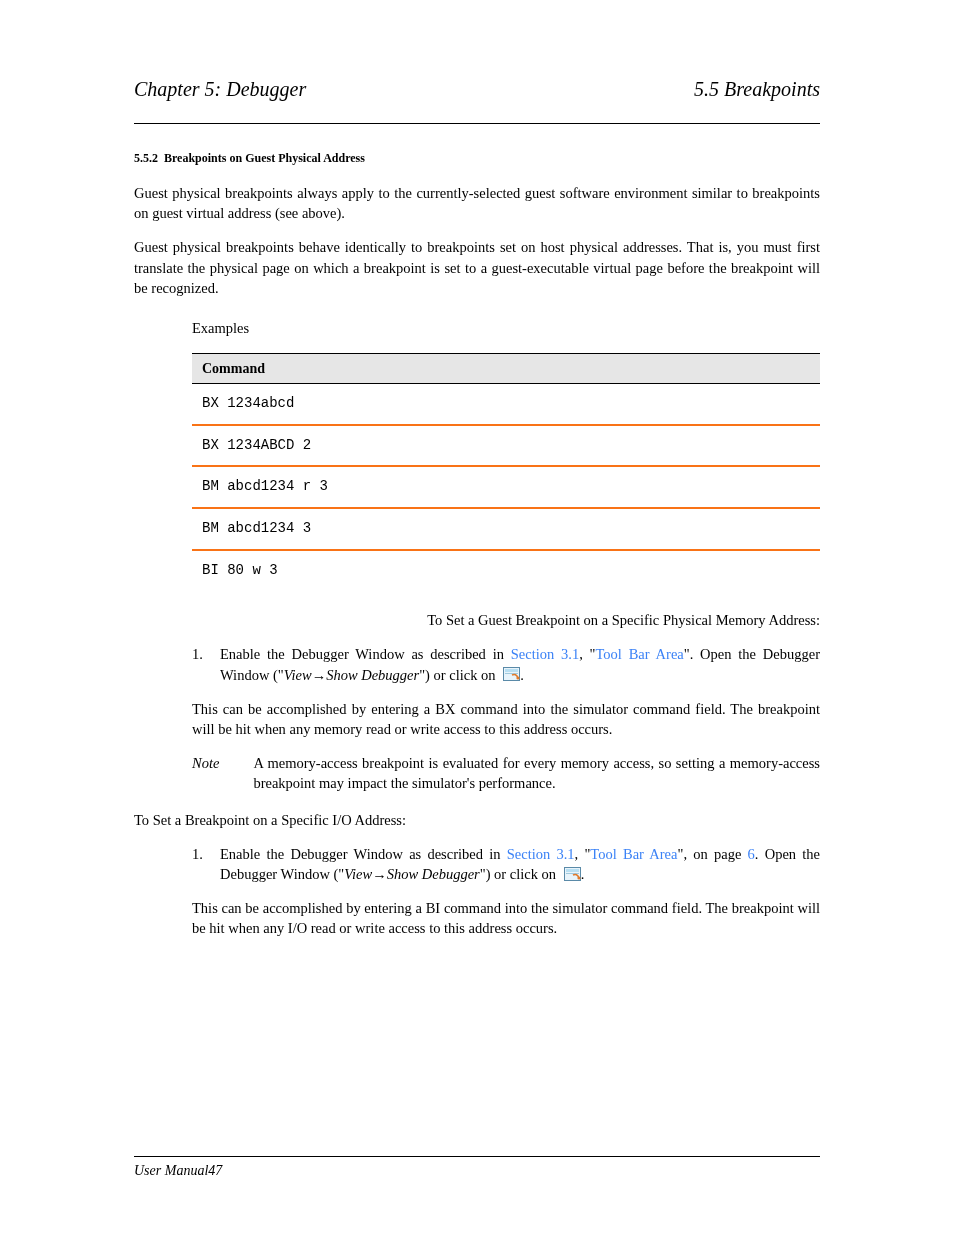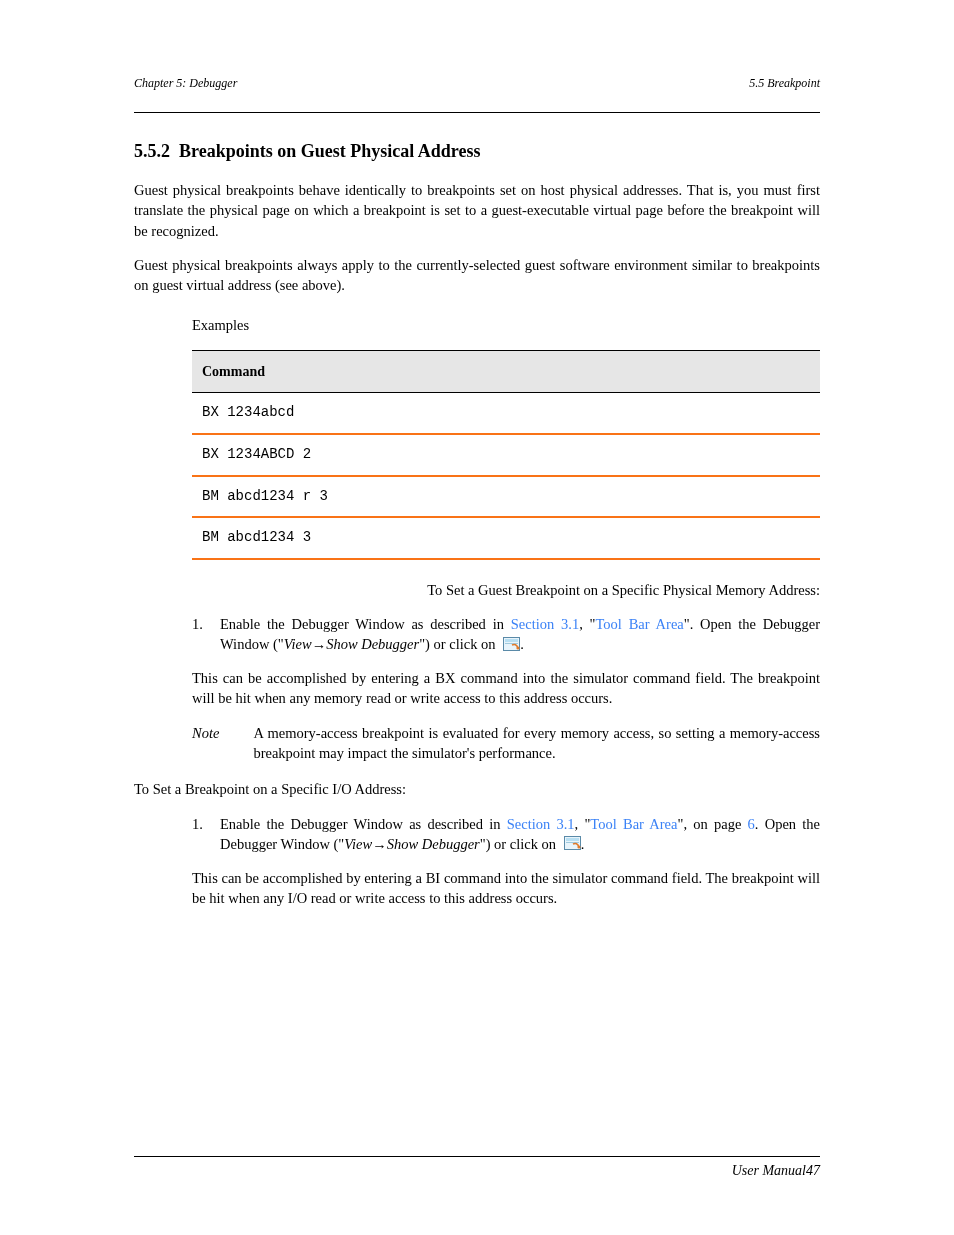--- a/index.html
+++ b/index.html
@@ -20,21 +20,21 @@
     box-sizing: border-box;
     height: 100%;
     position: relative;
   }
   .top-rule {
     border-top: 1px solid #000;
     margin-top: 20px;
     margin-bottom: 26px;
   }
   h2.subsection {
-    font-size: 18px;
+    font-size: 12px;
     font-weight: bold;
     margin: 0 0 16px 0;
   }
   p { margin: 0 0 14px 0; text-align: justify; }
   .indent-block { margin-left: 58px; }
   .block-p-gap { margin-top: 20px; }
   .num-step {
     display: flex;
     align-items: flex-start;
     margin-left: 58px;
@@ -50,21 +50,21 @@
     border-collapse: collapse;
     width: 100%;
     margin-top: 8px;
   }
   .cmd-table th {
     background: #e6e6e6;
     border-top: 1px solid #000;
     border-bottom: 1px solid #000;
     text-align: left;
     font-weight: bold;
-    padding: 11px 10px;
+    padding: 5px 10px;
     font-size: 14px;
   }
   .cmd-table td {
     border-bottom: 2px solid #f97316;
     padding: 10px 10px;
   }
   .cmd-table tr.no-bottom-border td { border-bottom: none; }
   .note-block {
     display: flex;
     align-items: flex-start;
@@ -87,45 +87,45 @@
     right: 134px;
     bottom: 78px;
     border-top: 1px solid #000;
   }
   .footer {
     position: absolute;
     left: 134px;
     right: 134px;
     bottom: 54px;
     display: flex;
-    justify-content: flex-end;
+    justify-content: flex-start;
     font-style: italic;
     font-size: 14px;
   }
   a.link { color: #3b82f6; text-decoration: none; }
 </style>
 </head>
 <body>
 
 <div class="page">
 
-  <div style="display:flex; justify-content:space-between; font-style:italic; font-size:12px;">
+  <div style="display:flex; justify-content:space-between; font-style:italic; font-size:20px;">
     <span>Chapter 5: Debugger</span>
     <span>
-      <span>5.5</span> <span>Breakpoint</span>
+      <span>5.5</span> <span>Breakpoints</span>
     </span>
   </div>
   <div class="top-rule"></div>
 
   <h2 class="subsection">
     <span>5.5.2</span>&nbsp;&nbsp;<span>Breakpoints on Guest Physical Address</span>
   </h2>
 
+  <p>Guest physical breakpoints always apply to the currently-selected guest software environment similar to breakpoints on guest virtual address (see above).</p>
   <p>Guest physical breakpoints behave identically to breakpoints set on host physical addresses. That is, you must first translate the physical page on which a breakpoint is set to a guest-executable virtual page before the breakpoint will be recognized.</p>
-  <p>Guest physical breakpoints always apply to the currently-selected guest software environment similar to breakpoints on guest virtual address (see above).</p>
 
   <div class="indent-block block-p-gap">
     <div style="margin-bottom:14px;">Examples</div>
     <table class="cmd-table">
       <thead>
         <tr>
             <th>Command</th>
           </tr>
       </thead>
       <tbody>
@@ -133,20 +133,23 @@
             <td class="monos">BX 1234abcd</td>
           </tr>
         <tr>
             <td class="monos">BX 1234ABCD 2</td>
           </tr>
         <tr>
             <td class="monos">BM abcd1234 r 3</td>
           </tr>
         <tr>
             <td class="monos">BM abcd1234 3</td>
+          </tr>
+        <tr class="no-bottom-border">
+            <td class="monos">BI 80 w 3</td>
           </tr>
       </tbody>
     </table>
   </div>
 
   <p class="block-p-gap" style="font-weight:normal; text-align:right;">To Set a Guest Breakpoint on a Specific Physical Memory Address:</p>
 
   <div class="num-step">
     <div class="num">1.</div>
     <div class="body">

